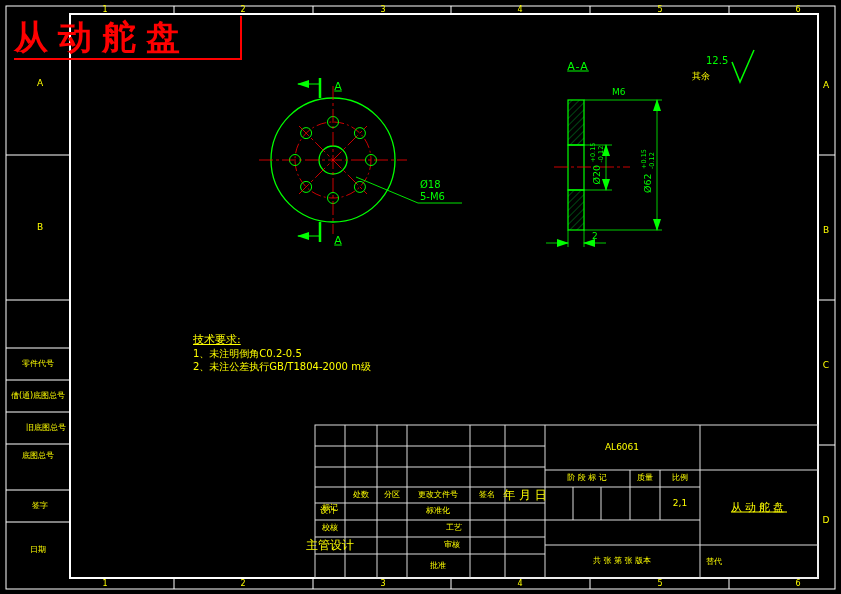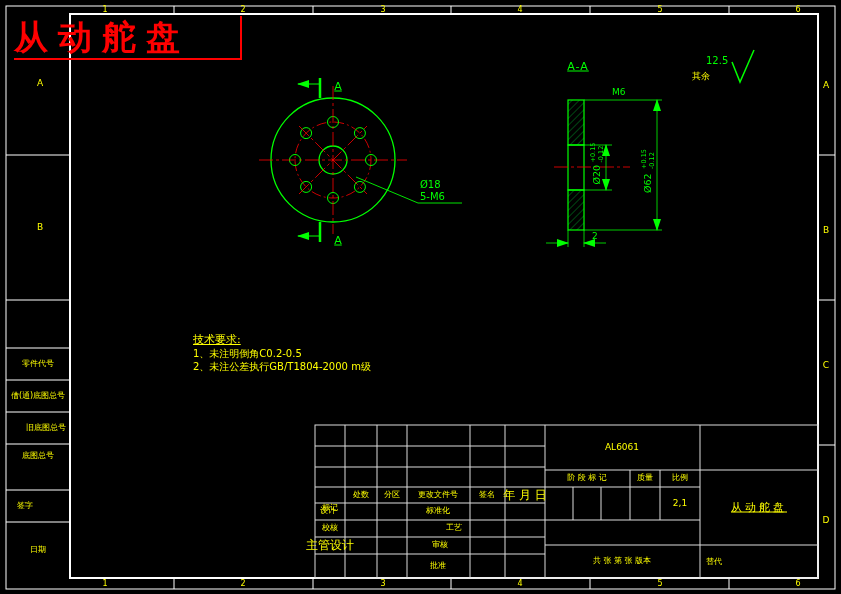--- a/index.html
+++ b/index.html
@@ -183,21 +183,21 @@
   <div class="t yellow f9" style="left:40px;top:227px">B</div>
   <div class="t yellow f9" style="left:826px;top:85px">A</div>
   <div class="t yellow f9" style="left:826px;top:230px">B</div>
   <div class="t yellow f9" style="left:826px;top:365px">C</div>
   <div class="t yellow f9" style="left:826px;top:520px">D</div>
 
   <div class="t yellow f8" style="left:38px;top:364px">零件代号</div>
   <div class="t yellow f8" style="left:38px;top:396px">借(通)底图总号</div>
   <div class="t yellow f8" style="left:46px;top:428px">旧底图总号</div>
   <div class="t yellow f8" style="left:38px;top:456px">底图总号</div>
-  <div class="t yellow f8" style="left:25px;top:506px">签字</div>
+  <div class="t yellow f8" style="left:40px;top:506px">签字</div>
   <div class="t yellow f8" style="left:38px;top:550px">日期</div>
 
   <div class="t green f11" style="left:338px;top:86px">A</div>
   <div class="t green f11" style="left:338px;top:240px">A</div>
   <div class="tl green f10" style="left:420px;top:180px">Ø18</div>
   <div class="tl green f10" style="left:420px;top:192px">5-M6</div>
 
   <div class="t green f11" style="left:578px;top:66px;letter-spacing:1px">A-A</div>
   <div class="tl green f9" style="left:612px;top:88px">M6</div>
   <div class="tl green f9" style="left:592px;top:232px">2</div>
@@ -215,21 +215,21 @@
   <div class="t yellow f8" style="left:392px;top:495px">分区</div>
   <div class="t yellow f8" style="left:438px;top:495px">更改文件号</div>
   <div class="t yellow f8" style="left:487px;top:495px">签名</div>
   <div class="t yellow f7" style="left:525px;top:495px">年 月 日</div>
 
   <div class="t yellow f8" style="left:328px;top:511px">设计</div>
   <div class="t yellow f8" style="left:438px;top:511px">标准化</div>
   <div class="t yellow f8" style="left:330px;top:528px">校核</div>
   <div class="t yellow f8" style="left:454px;top:528px">工艺</div>
   <div class="t yellow f7" style="left:330px;top:545px">主管设计</div>
-  <div class="t yellow f8" style="left:440px;top:545px">审核</div>
+  <div class="t yellow f8" style="left:452px;top:545px">审核</div>
   <div class="t yellow f8" style="left:438px;top:566px">批准</div>
 
   <div class="t yellow f8" style="left:587px;top:478px">阶 段 标 记</div>
   <div class="t yellow f8" style="left:645px;top:478px">质量</div>
   <div class="t yellow f8" style="left:680px;top:478px">比例</div>
   <div class="t yellow f9" style="left:680px;top:503px">2,1</div>
 
   <div class="t yellow f11 pn" style="left:759px;top:507px">从动舵盘</div>
 
   <div class="t yellow f8" style="left:622px;top:561px">共 张 第 张 版本</div>

